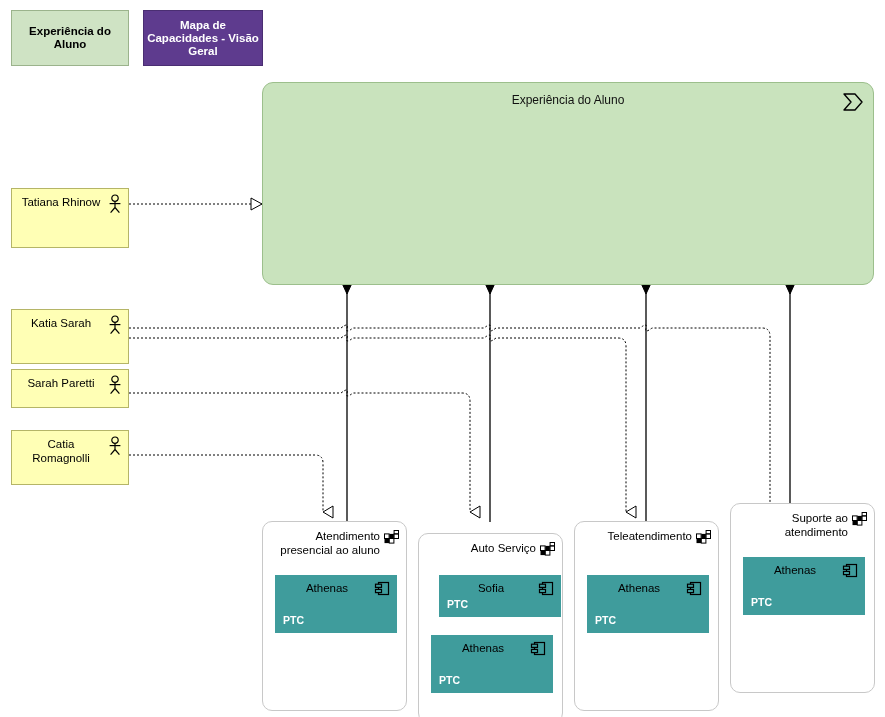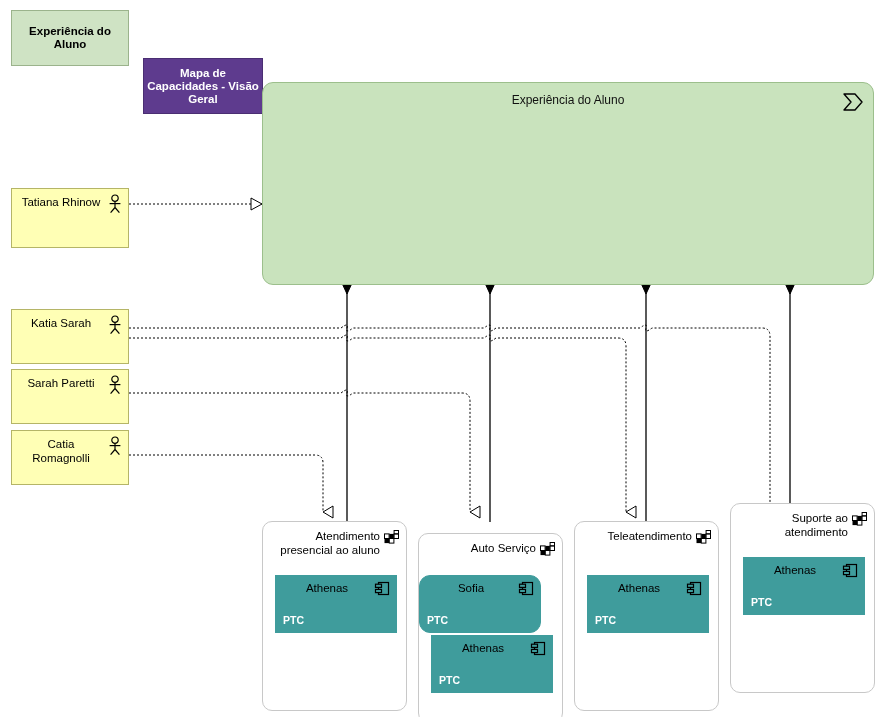--- a/index.html
+++ b/index.html
@@ -5,21 +5,21 @@
   html,body{margin:0;padding:0;background:#ffffff;}
   body{width:885px;height:717px;position:relative;overflow:hidden;
        font-family:"Liberation Sans","DejaVu Sans",sans-serif;color:#000;}
   #canvas{position:absolute;left:0;top:0;width:885px;height:717px;}
   .abs{position:absolute;box-sizing:border-box;}
 
   
   .legend-chip{display:flex;align-items:center;justify-content:center;
        text-align:center;font-weight:bold;font-size:11.5px;line-height:13px;}
   .legend-green{background:#cfe3c4;border:1px solid #9bb38c;color:#000;}
-  .legend-purple{background:#5e3b8e;border:1px solid #4a2e72;color:#ffffff;margin-top:48px;}
+  .legend-purple{background:#5e3b8e;border:1px solid #4a2e72;color:#ffffff;}
 
   
   .vstream{background:#c9e3bd;border:1px solid #9cbf8c;border-radius:11px;}
   .vstream-title{position:absolute;left:0;right:0;top:10px;text-align:center;
        font-size:12px;color:#111;}
   .grouping{background:rgba(255,255,255,0.30);border:1px dashed #8d9c84;}
   .grouping-tab{position:absolute;left:0;top:0;height:18px;
        border-right:1px dashed #8d9c84;border-bottom:1px dashed #8d9c84;
        background:rgba(255,255,255,0.22);box-sizing:border-box;}
   .grouping-label{position:absolute;left:5px;top:1px;font-size:11.5px;color:#111;
@@ -141,21 +141,21 @@
       <svg width="16" height="20" viewBox="0 0 16 20">
         <circle cx="8" cy="4.2" r="3.2" fill="none" stroke="#000" stroke-width="1.2"></circle>
         <line x1="8" y1="7.4" x2="8" y2="13.5" stroke="#000" stroke-width="1.2"></line>
         <line x1="2.6" y1="9.6" x2="13.4" y2="9.6" stroke="#000" stroke-width="1.2"></line>
         <line x1="8" y1="13.5" x2="3.6" y2="18.6" stroke="#000" stroke-width="1.2"></line>
         <line x1="8" y1="13.5" x2="12.4" y2="18.6" stroke="#000" stroke-width="1.2"></line>
       </svg>
     </span>
   </div>
 
-  <div class="abs actor" style="left:11px;top:369px;width:118px;height:55px;">
+  <div class="abs actor" style="left:11px;top:369px;width:118px;height:39px;">
     <div class="actor-label">Sarah Paretti</div>
     <span class="icon" style="right:5px;top:5px;">
       <svg width="16" height="20" viewBox="0 0 16 20">
         <circle cx="8" cy="4.2" r="3.2" fill="none" stroke="#000" stroke-width="1.2"></circle>
         <line x1="8" y1="7.4" x2="8" y2="13.5" stroke="#000" stroke-width="1.2"></line>
         <line x1="2.6" y1="9.6" x2="13.4" y2="9.6" stroke="#000" stroke-width="1.2"></line>
         <line x1="8" y1="13.5" x2="3.6" y2="18.6" stroke="#000" stroke-width="1.2"></line>
         <line x1="8" y1="13.5" x2="12.4" y2="18.6" stroke="#000" stroke-width="1.2"></line>
       </svg>
     </span>
@@ -206,21 +206,21 @@
       <svg width="15" height="14" viewBox="0 0 15 14">
         <rect x="0.5" y="8.5" width="4.6" height="4.6" fill="#000"></rect>
         <rect x="5.3" y="8.5" width="4.6" height="4.6" fill="none" stroke="#000" stroke-width="1"></rect>
         <rect x="0.5" y="3.9" width="4.6" height="4.6" fill="none" stroke="#000" stroke-width="1"></rect>
         <rect x="5.3" y="3.9" width="4.6" height="4.6" fill="#000"></rect>
         <rect x="10.1" y="3.9" width="4.4" height="4.6" fill="none" stroke="#000" stroke-width="1"></rect>
         <rect x="10.1" y="0.5" width="4.4" height="3.4" fill="none" stroke="#000" stroke-width="1"></rect>
       </svg>
     </span>
 
-    <div class="abs appcomp" style="left:0;top:41px;width:122px;height:58px;border-radius:11px;">
+    <div class="abs appcomp" style="left:20px;top:41px;width:122px;height:42px;">
       <div class="appcomp-name">Sofia</div>
       <div class="appcomp-sub">PTC</div>
       <span class="icon" style="right:6px;top:5px;">
         <svg width="15" height="15" viewBox="0 0 15 15">
           <rect x="3.5" y="1.5" width="10" height="12" fill="none" stroke="#000" stroke-width="1.2"></rect>
           <rect x="0.5" y="3.2" width="6" height="3.2" fill="#3f9c9c" stroke="#000" stroke-width="1.2"></rect>
           <rect x="0.5" y="8.4" width="6" height="3.2" fill="#3f9c9c" stroke="#000" stroke-width="1.2"></rect>
         </svg>
       </span>
     </div>

